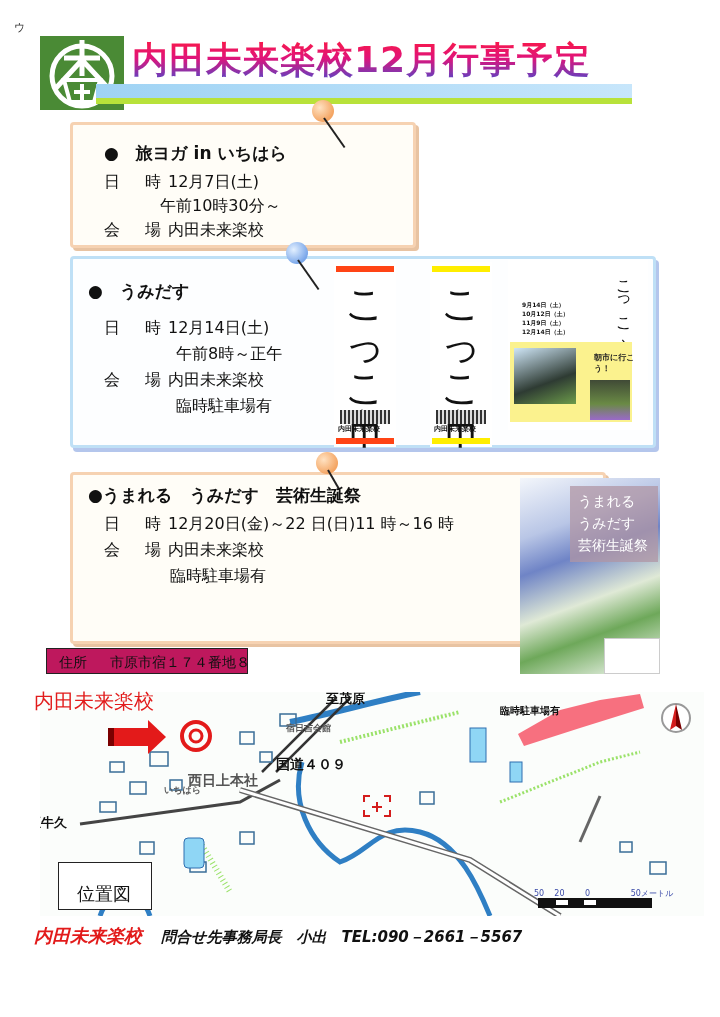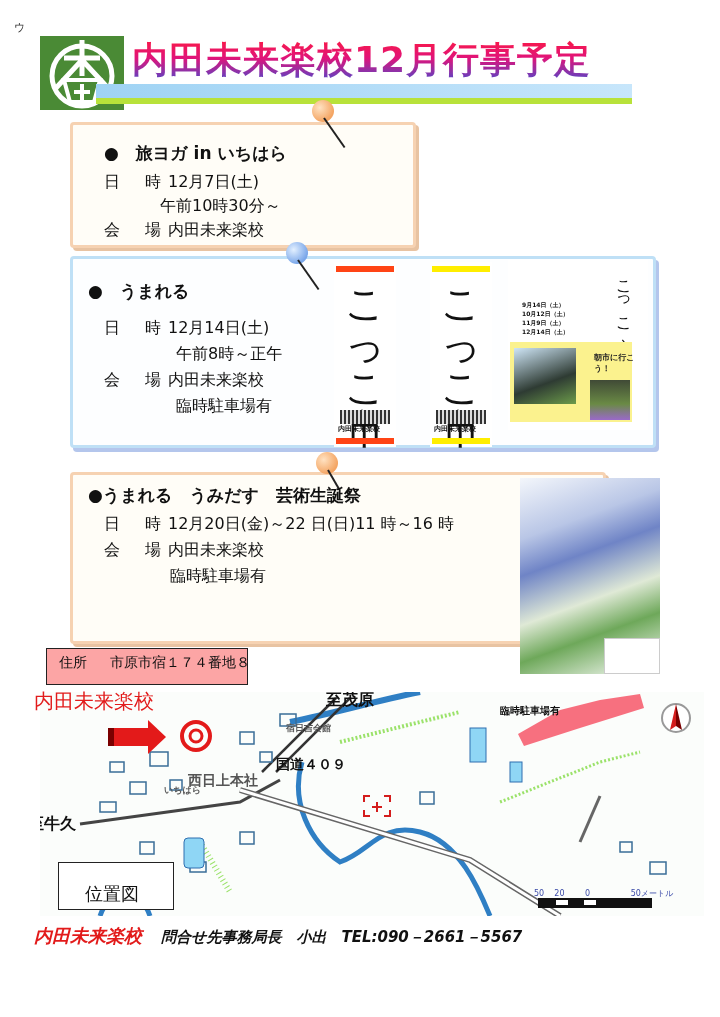--- a/index.html
+++ b/index.html
@@ -51,28 +51,28 @@
   .flyer1 .yellow { position:absolute; left:2px; top:82px; width:122px; height:80px; background:#fbf28e; }
   .flyer1 .photo-a { position:absolute; left:6px; top:88px; width:62px; height:56px; background:linear-gradient(160deg,#cfe6f7 0%,#2e3b33 60%, #6c9b4a 100%); }
   .flyer1 .photo-b { position:absolute; left:82px; top:120px; width:40px; height:40px; background:linear-gradient(180deg,#404a36,#6a8a45 60%,#9a69c9); }
   .flyer1 .slogan { position:absolute; left:86px; top:92px; font-size:8px; font-weight:bold; color:#222; }
 
   .flyer2 { left:520px; top:478px; width:140px; height:196px; background:linear-gradient(160deg,#f3f6fb 0%, #b9c6e6 25%, #6f84c6 40%, #dfe9d6 60%, #6ea85a 75%, #ffffff 100%); }
   .flyer2 .pinkbox { position:absolute; left:50px; top:8px; width:88px; height:76px; background:rgba(176,150,164,0.75); color:#fff; font-size:14px; line-height:22px; padding:4px 0 0 8px; box-sizing:border-box; font-family:"DejaVu Serif", serif; }
   .flyer2 .info { position:absolute; left:84px; top:160px; width:54px; height:34px; background:#fff; font-size:4px; color:#333; border:1px solid #ccc; }
 
   
-  .addr { left:46px; top:648px; width:202px; height:37px; border:1.5px solid #222; font-size:14px; line-height:26px; padding-left:12px; box-sizing:border-box; background:#fca5a5; white-space:nowrap; }
+  .addr { left:46px; top:648px; width:202px; height:26px; border:1.5px solid #222; font-size:14px; line-height:26px; padding-left:12px; box-sizing:border-box; background:#be185d; white-space:nowrap; }
 
   
   .map { left:40px; top:692px; width:664px; height:224px; background:#fbfdfb; overflow:hidden; }
   .map svg { position:absolute; left:0; top:0; }
-  .map-label { font-size:16px; font-weight:bold; white-space:nowrap; color:#111; }
+  .map-label { font-size:13px; font-weight:bold; white-space:nowrap; color:#111; }
   .map-school { left:34px; top:688px; font-size:20px; color:#e21b1b; white-space:nowrap; }
-  .pos-box { left:58px; top:862px; width:116px; height:48px; border:1.5px solid #222; background:#fff; font-size:18px; line-height:62px; padding-left:26px; box-sizing:border-box; }
+  .pos-box { left:58px; top:862px; width:94px; height:48px; border:1.5px solid #222; background:#fff; font-size:18px; line-height:62px; padding-left:18px; box-sizing:border-box; }
 
   
   .footer { left:34px; top:924px; white-space:nowrap;font-style:italic; }
   .footer .school { font-size:18px; font-weight:bold; color:#e21b1b; margin-right:14px; }
   .footer .contact { font-size:15px; font-weight:bold; color:#111; }
 </style>
 </head>
 <body>
 
 <div class="abs corner-mark">ウ</div>
@@ -97,21 +97,21 @@
   <span class="lbl">日 時</span><span>12月7日(土)</span>
 </div>
 <div class="abs ev-line" style="left:160px;top:196px">午前10時30分～</div>
 <div class="abs ev-line" style="left:104px;top:220px">
   <span class="lbl">会 場</span><span>内田未来楽校</span>
 </div>
 
 <div class="abs card card-2"></div>
 <div class="abs pin pin-blue" style="left:286px;top:242px"></div>
 <div class="abs pin-stick" style="left:297px;top:260px"></div>
-<div class="abs ev-title" style="left:88px;top:280px">●　うまれる</div>
+<div class="abs ev-title" style="left:88px;top:280px">●　うみだす</div>
 <div class="abs ev-line" style="left:104px;top:318px">
   <span class="lbl">日 時</span><span>12月14日(土)</span>
 </div>
 <div class="abs ev-line" style="left:176px;top:344px">午前8時～正午</div>
 <div class="abs ev-line" style="left:104px;top:370px">
   <span class="lbl">会 場</span><span>内田未来楽校</span>
 </div>
 <div class="abs ev-line" style="left:176px;top:396px">臨時駐車場有</div>
 
 <div class="abs banner" style="left:334px;top:262px">
@@ -149,20 +149,25 @@
 <div class="abs ev-title" style="left:88px;top:484px">●うまれる　うみだす　芸術生誕祭</div>
 <div class="abs ev-line" style="left:104px;top:514px">
   <span class="lbl">日 時</span><span>12月20日(金)～22 日(日)11 時～16 時</span>
 </div>
 <div class="abs ev-line" style="left:104px;top:540px">
   <span class="lbl">会 場</span><span>内田未来楽校</span>
 </div>
 <div class="abs ev-line" style="left:170px;top:566px">臨時駐車場有</div>
 
 <div class="abs flyer2">
+  <div class="pinkbox">
+    <div>うまれる</div>
+    <div>うみだす</div>
+    <div>芸術生誕祭</div>
+  </div>
   <div class="info"></div>
 </div>
 
 <div class="abs addr">
   <span>住所</span>
   <span style="display:inline-block;width:14px"></span>
   <span>市原市宿１７４番地８</span>
 </div>
 
 <div class="abs map">

